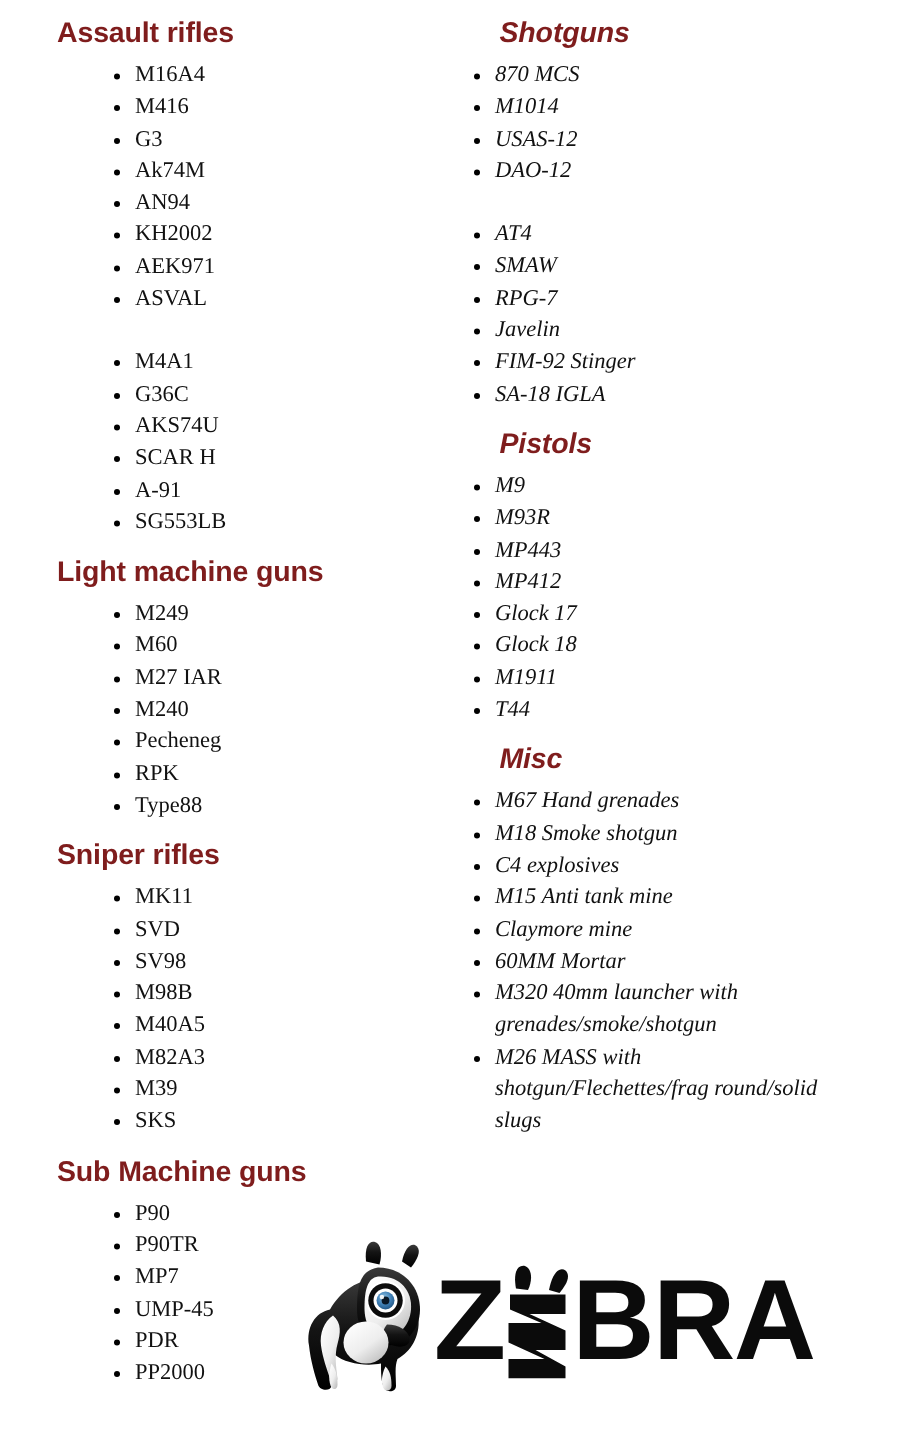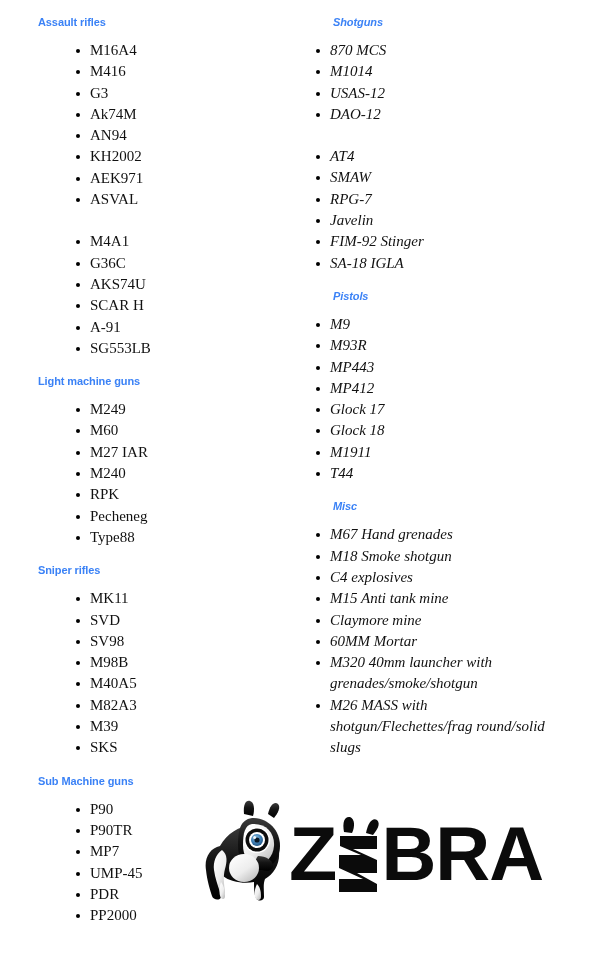--- a/index.html
+++ b/index.html
@@ -29,26 +29,26 @@
     top: 0;
   }
   .column.left  { left: 0;   width: 300px; }
   .column.right { left: 300px; width: 300px; font-style: italic; }
 
   .section { }
 
   h2.heading {
     font-family: "Liberation Sans", "DejaVu Sans", sans-serif;
     font-weight: bold;
-    font-size: 11px;
+    font-size: 19px;
     line-height: 19px;
     letter-spacing: -0.1px;
     margin: 0;
     padding: 0;
-    color: #3b82f6;
+    color: #7f1d1d;
   }
 
   .column.left h2.heading  { margin-left: 38px; }
   .column.right h2.heading { margin-left: 33px; }
 
   ul.list {
     list-style: none;
     margin: 0;
     padding: 0;
   }
@@ -77,21 +77,21 @@
   }
 
   
   .gap-sec-top   { height: 13px; }
   .gap-head-list { height: 8px; }
 
   
   .logo {
     position: absolute;
     left: 200px;
-    top: 798px;
+    top: 825px;
     width: 300px;
     height: 112px;
   }
   .logo svg { display: block; }
 
   .wordmark {
     position: absolute;
     left: 90px;
     top: 18px;
     font-family: "Liberation Sans", "DejaVu Sans", sans-serif;
@@ -154,22 +154,22 @@
 
     <div class="section">
       <div class="gap-sec-top"></div>
       <h2 class="heading">Light machine guns</h2>
       <div class="gap-head-list"></div>
       <ul class="list">
         <li>M249</li>
         <li>M60</li>
         <li>M27 IAR</li>
         <li>M240</li>
+        <li>Pecheneg</li>
         <li>RPK</li>
-        <li>Pecheneg</li>
         <li>Type88</li>
       </ul>
     </div>
 
     <div class="section">
       <div class="gap-sec-top"></div>
       <h2 class="heading">Sniper rifles</h2>
       <div class="gap-head-list"></div>
       <ul class="list">
         <li>MK11</li>

